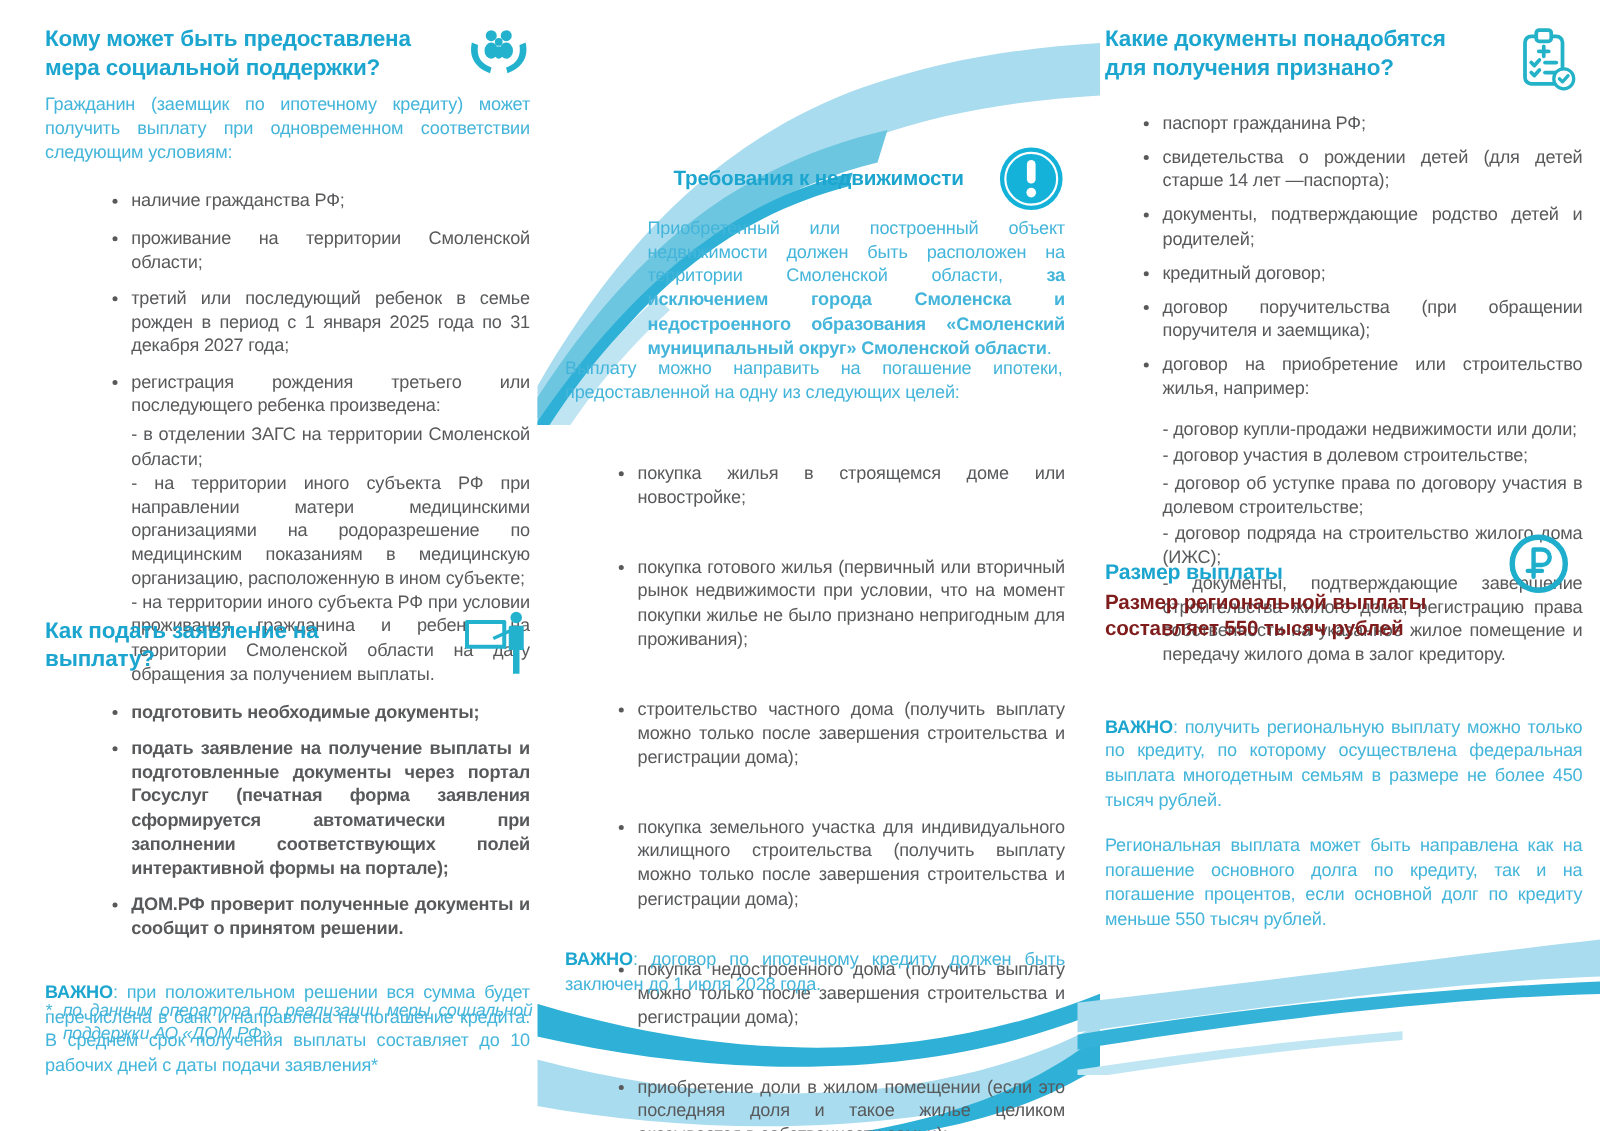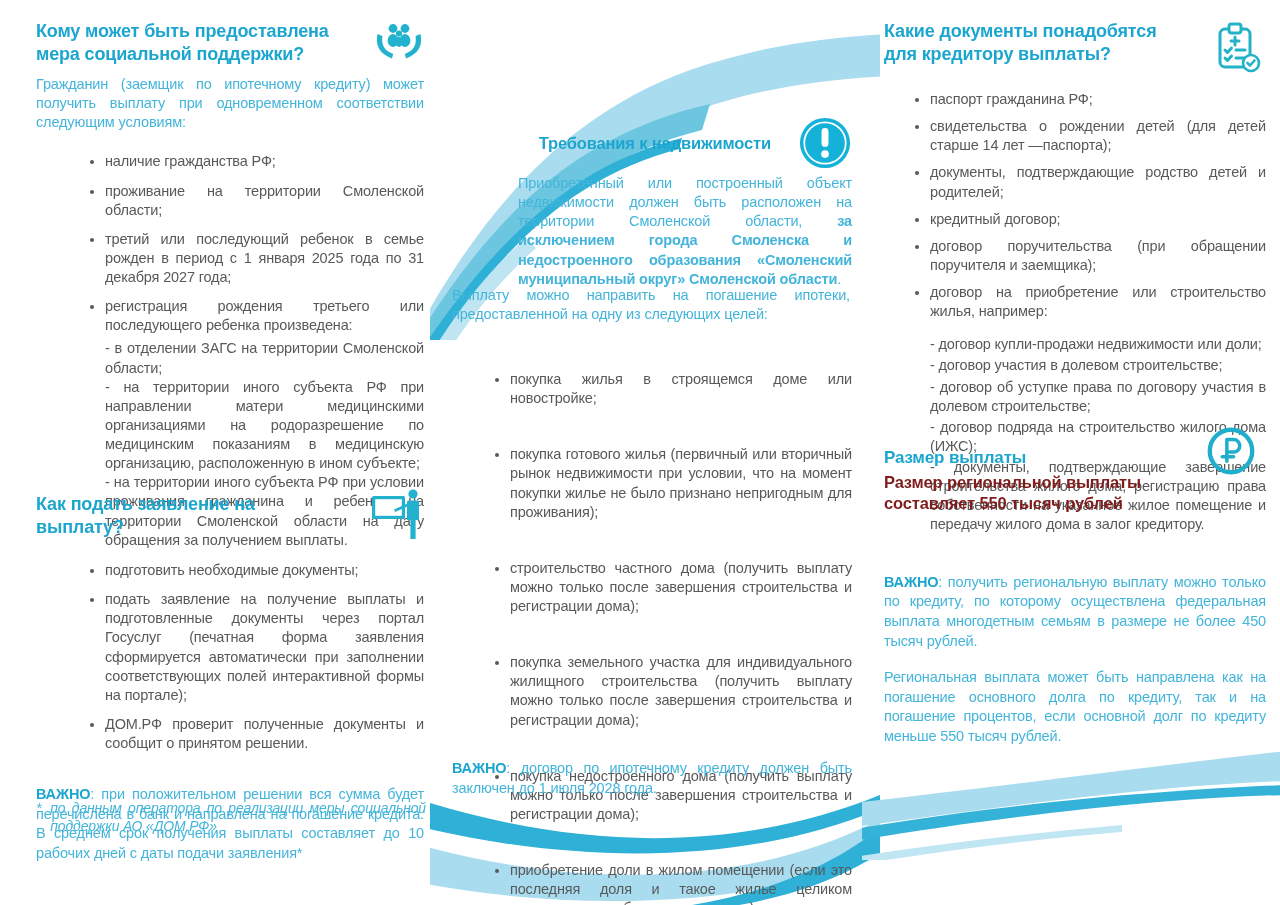--- a/index.html
+++ b/index.html
@@ -23,21 +23,21 @@
   
   .sec-who { position:absolute; left:36px; top:20px; width:388px; }
   .sec-who .heading { width:300px; }
   .sec-who .intro { margin-top:9px; }
   .sec-who ul { margin-top:20px; padding-left:69px; }
   .sec-who li { margin-bottom:10px; }
   .sec-who .subwrap { margin-top:4px; }
 
   .sec-how { position:absolute; left:36px; top:487px; width:388px; }
   .sec-how .heading { width:290px; margin-top:6px; }
-  .sec-how ul { margin-top:18px; padding-left:69px; }
+  .sec-how ul { margin-top:18px; padding-left:69px;font-weight:bold; }
   .sec-how li { margin-bottom:10px; }
   .sec-how .imp-block { margin-top:32px; }
 
   .footnote { position:absolute; left:36px; top:799px; width:390px; display:flex; gap:9px;
     color:#44b5da; font-style:italic; font-size:14px; line-height:1.3; text-align:justify; }
 
   
   .mid-title-row { position:absolute; left:452px; top:116px; width:400px;
     display:flex; justify-content:flex-end; align-items:center; gap:27px; }
   .mid-title { color:#1ca6cf; font-size:16.5px; font-weight:bold; }
@@ -181,21 +181,21 @@
       <li>приобретение доли в жилом помещении (если это последняя доля и такое жилье целиком оказывается в собственности семьи);</li>
       <li>приобретение жилья в рамках жилищных программ субъекта РФ;</li>
       <li>рефинансирование кредита, который был получен на одну из вышеуказанных целей.</li>
     </ul>
   </div>
 
   <p class="imp-block mid-important"><span class="imp-label">ВАЖНО</span><span>: договор по ипотечному кредиту должен быть заключен до 1 июля 2028 года.</span></p>
 
   <section class="sec-docs">
     <div class="head-row">
-      <h2 class="heading">Какие документы понадобятся для кредитору выплаты?</h2>
+      <h2 class="heading">Какие документы понадобятся для получения признано?</h2>
       <span>
         <svg width="54" height="54" viewBox="0 0 54 54" fill="none" stroke="#23b2c8" stroke-width="3" stroke-linecap="round" stroke-linejoin="round">
           <rect x="8" y="9" width="30" height="38" rx="5"></rect>
           <rect x="17" y="4" width="12" height="9" rx="2.5" fill="#ffffff"></rect>
           <path d="M23,17 v8 M19,21 h8"></path>
           <path d="M13,30 l2.5,2.5 l4,-4.5"></path>
             <path d="M24,30 h9"></path>
           <path d="M13,38 l2.5,2.5 l4,-4.5"></path>
             <path d="M24,38 h9"></path>
           <circle cx="39" cy="43" r="8" fill="#ffffff" stroke-width="2.6"></circle>

